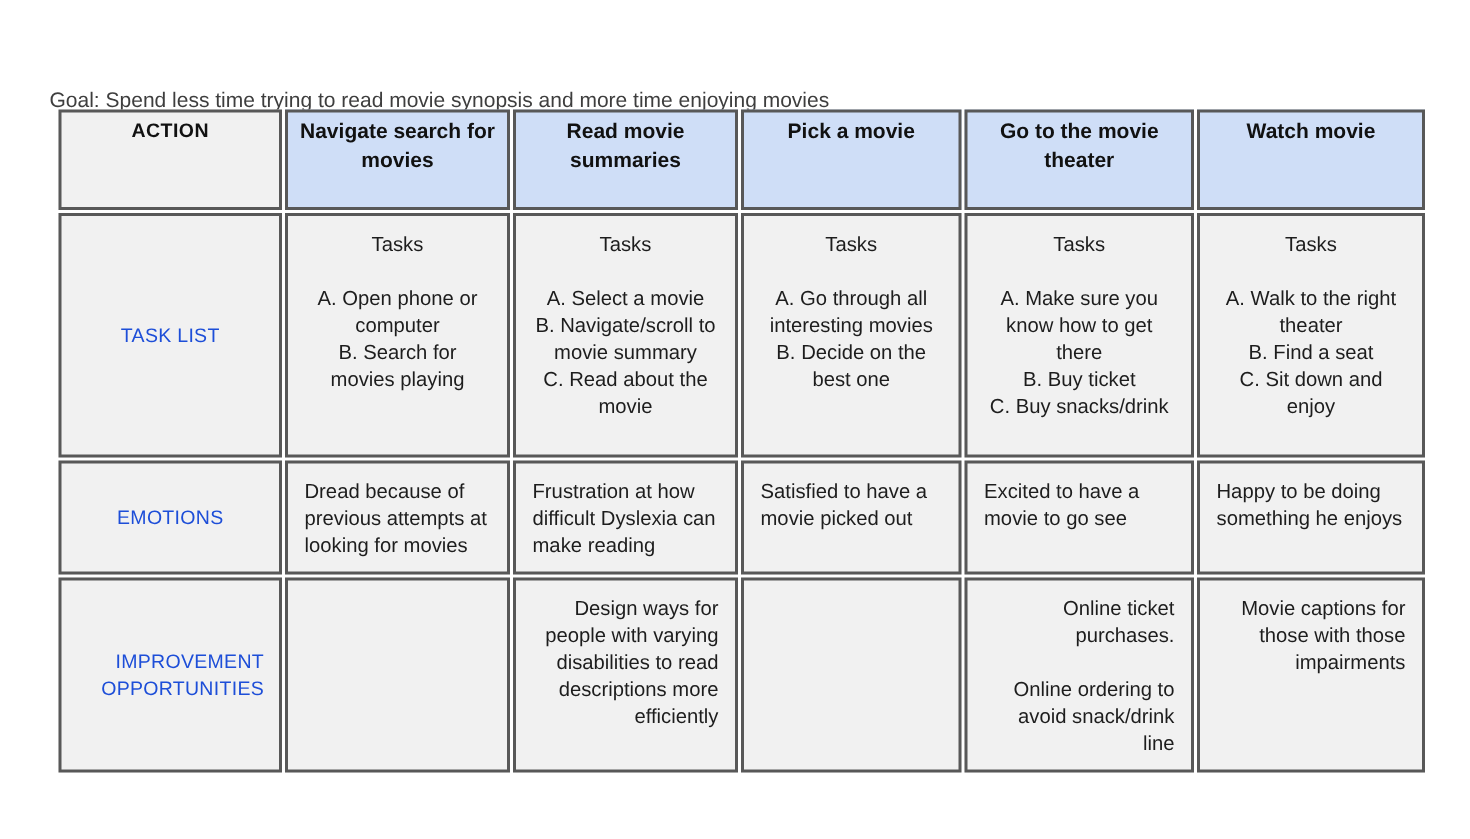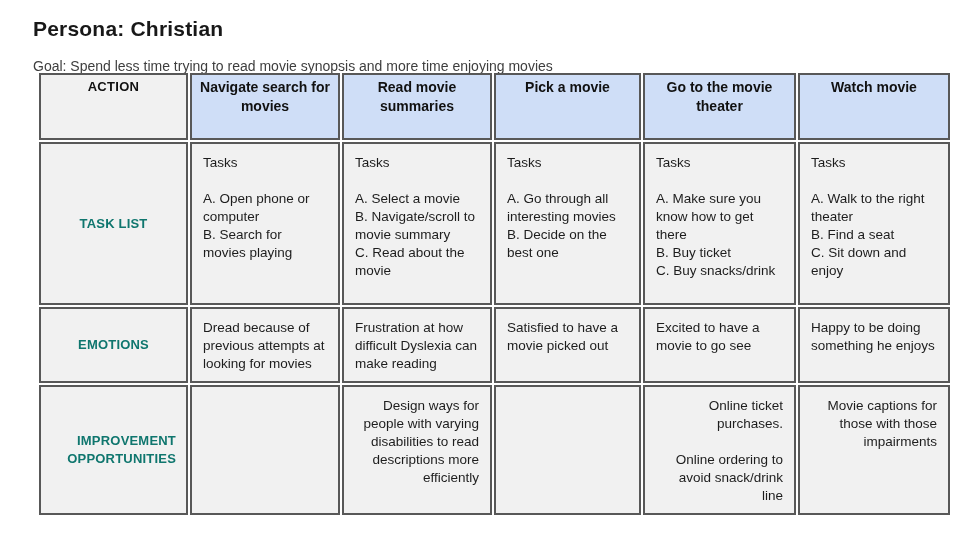--- a/index.html
+++ b/index.html
@@ -61,43 +61,42 @@
   thead th.corner {
     background: #f1f1f1;
     font-size: 13px;
     letter-spacing: 0.3px;
   }
   tbody th.row-label {
     background: #f1f1f1;
     vertical-align: middle;
     text-align: center;
     font-size: 13px;
-    font-weight: bold;
-    color: #0f766e;
+    font-weight: normal;
+    color: #1d4ed8;
     line-height: 1.35;
     padding: 4px 10px;
     letter-spacing: 0.2px;
   }
   tbody td {
     background: #f1f1f1;
     font-size: 13.5px;
     color: #1d1d1d;
     line-height: 1.33;
     padding: 10px 11px 8px 11px;
     white-space: pre-line;
   }
-  tbody tr:nth-child(1) td, tbody tr:nth-child(1) th { height: 163px; }
+  tbody tr:nth-child(1) td, tbody tr:nth-child(1) th { height: 163px; text-align: center; }
   tbody tr:nth-child(2) td, tbody tr:nth-child(2) th { height: 75px; }
   tbody tr:nth-child(3) td, tbody tr:nth-child(3) th { height: 125px; text-align: right; }
 </style>
 </head>
 <body>
 
 <div class="page">
-  <h1 class="title">Persona: Christian</h1>
   <p class="goal">Goal: Spend less time trying to read movie synopsis and more time enjoying movies</p>
 
   <table class="journey">
     <colgroup>
       <col style="width:149px">
         <col style="width:150px">
         <col style="width:150px">
       <col style="width:147px">
         <col style="width:153px">
         <col style="width:152px">

